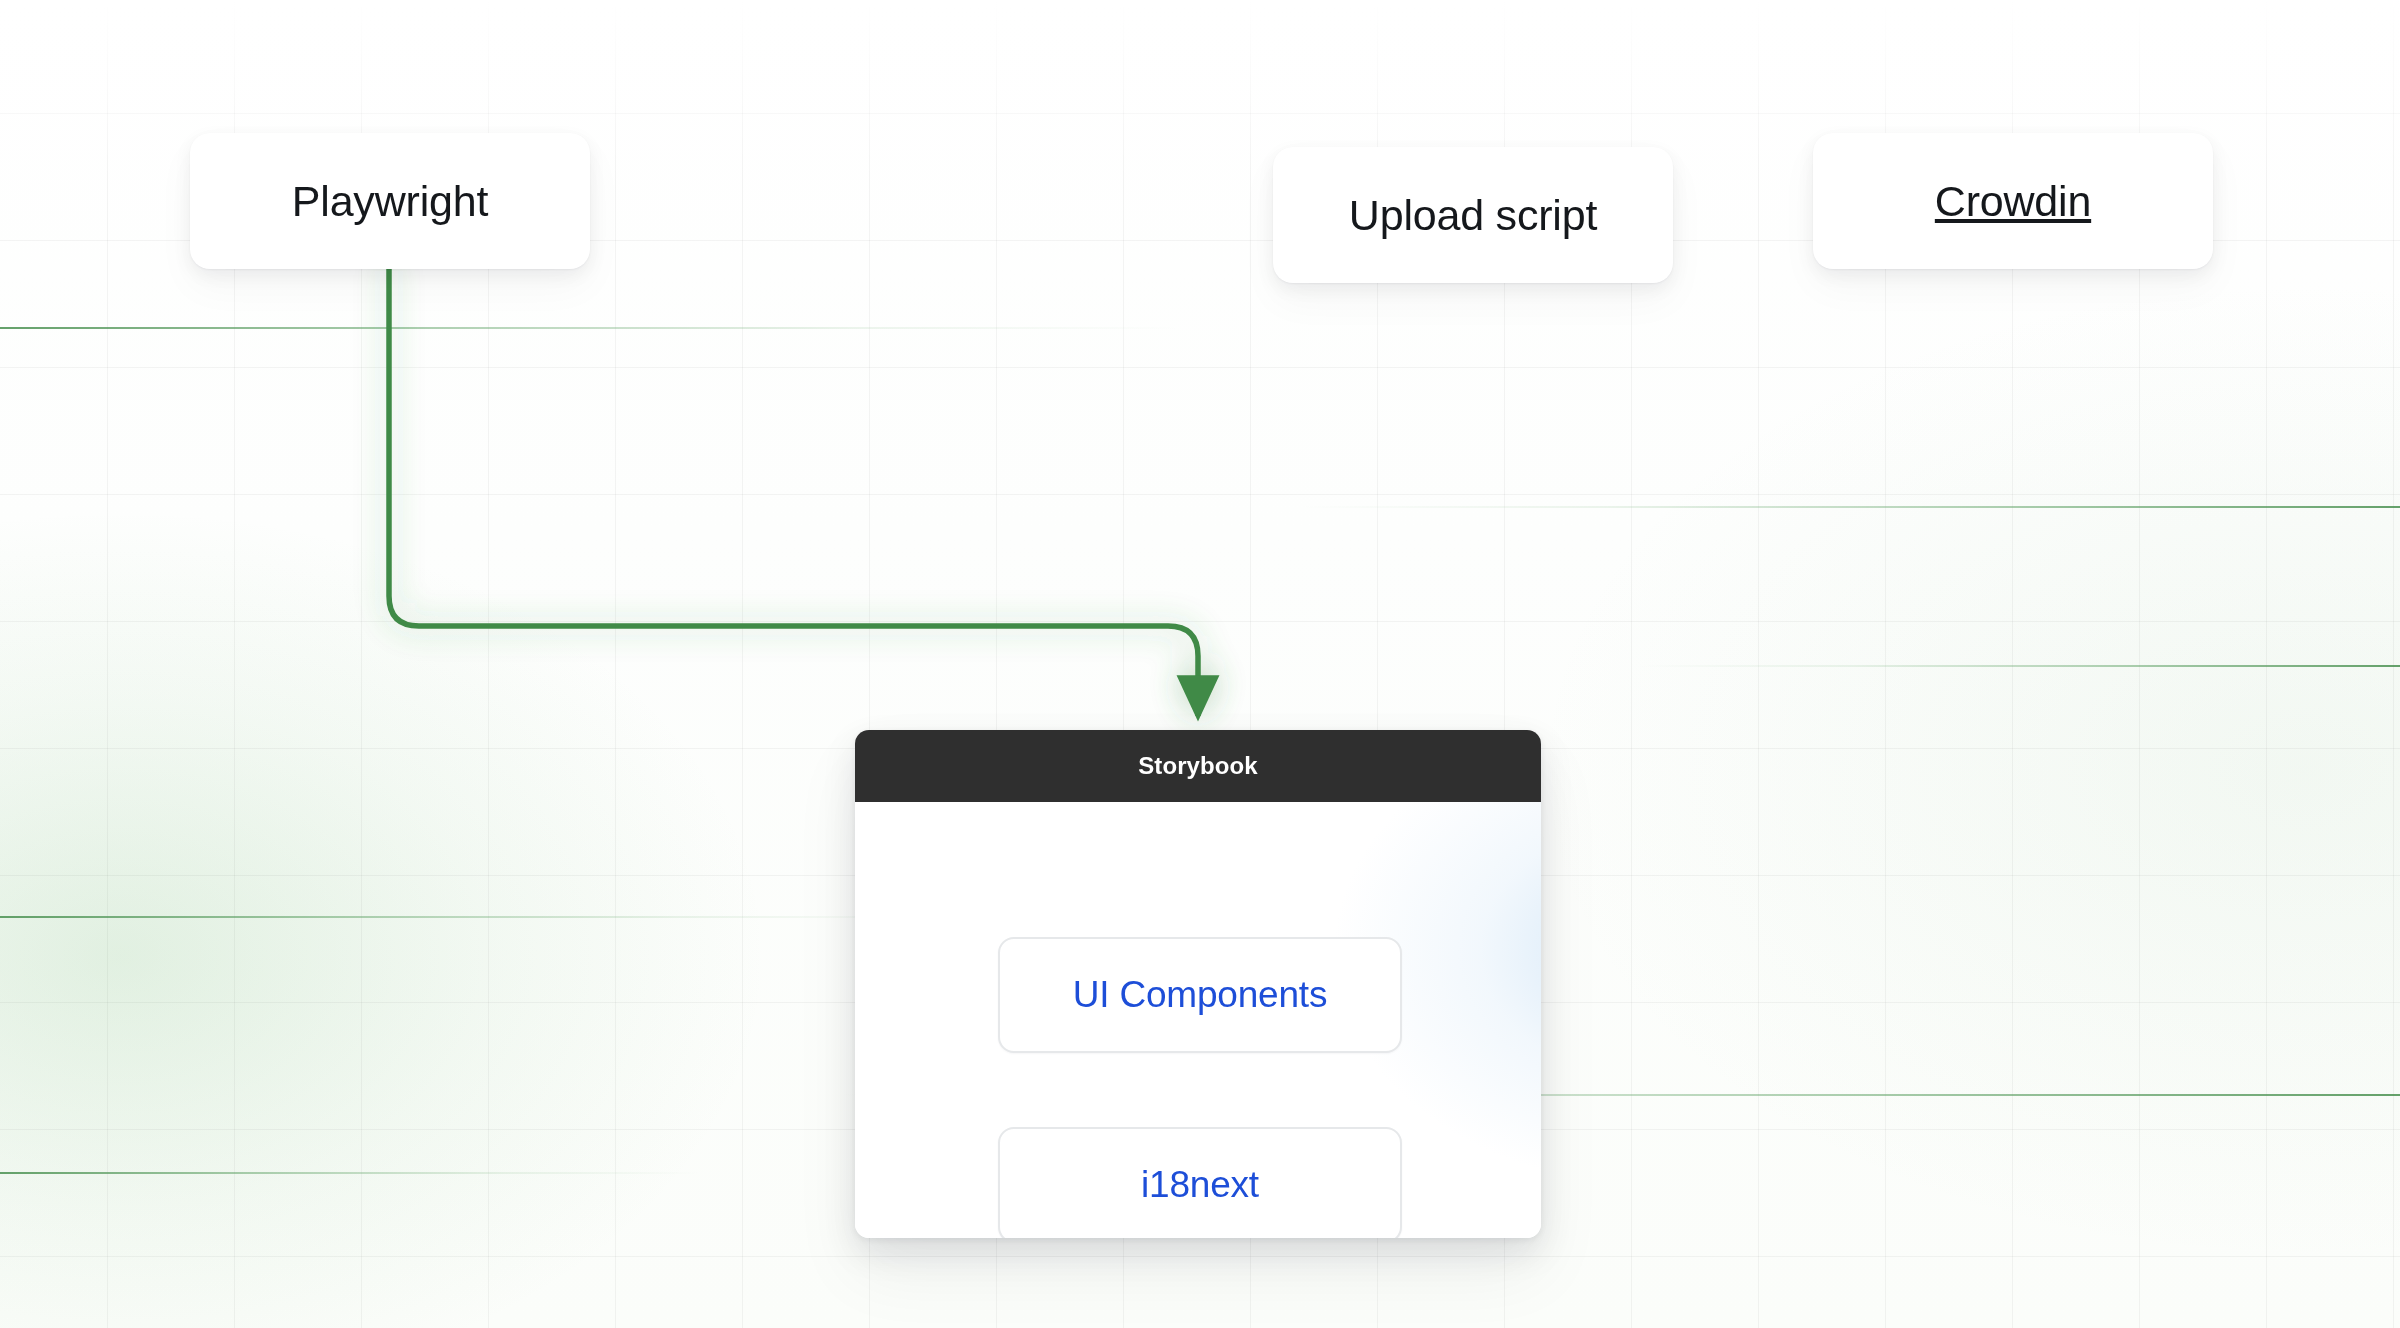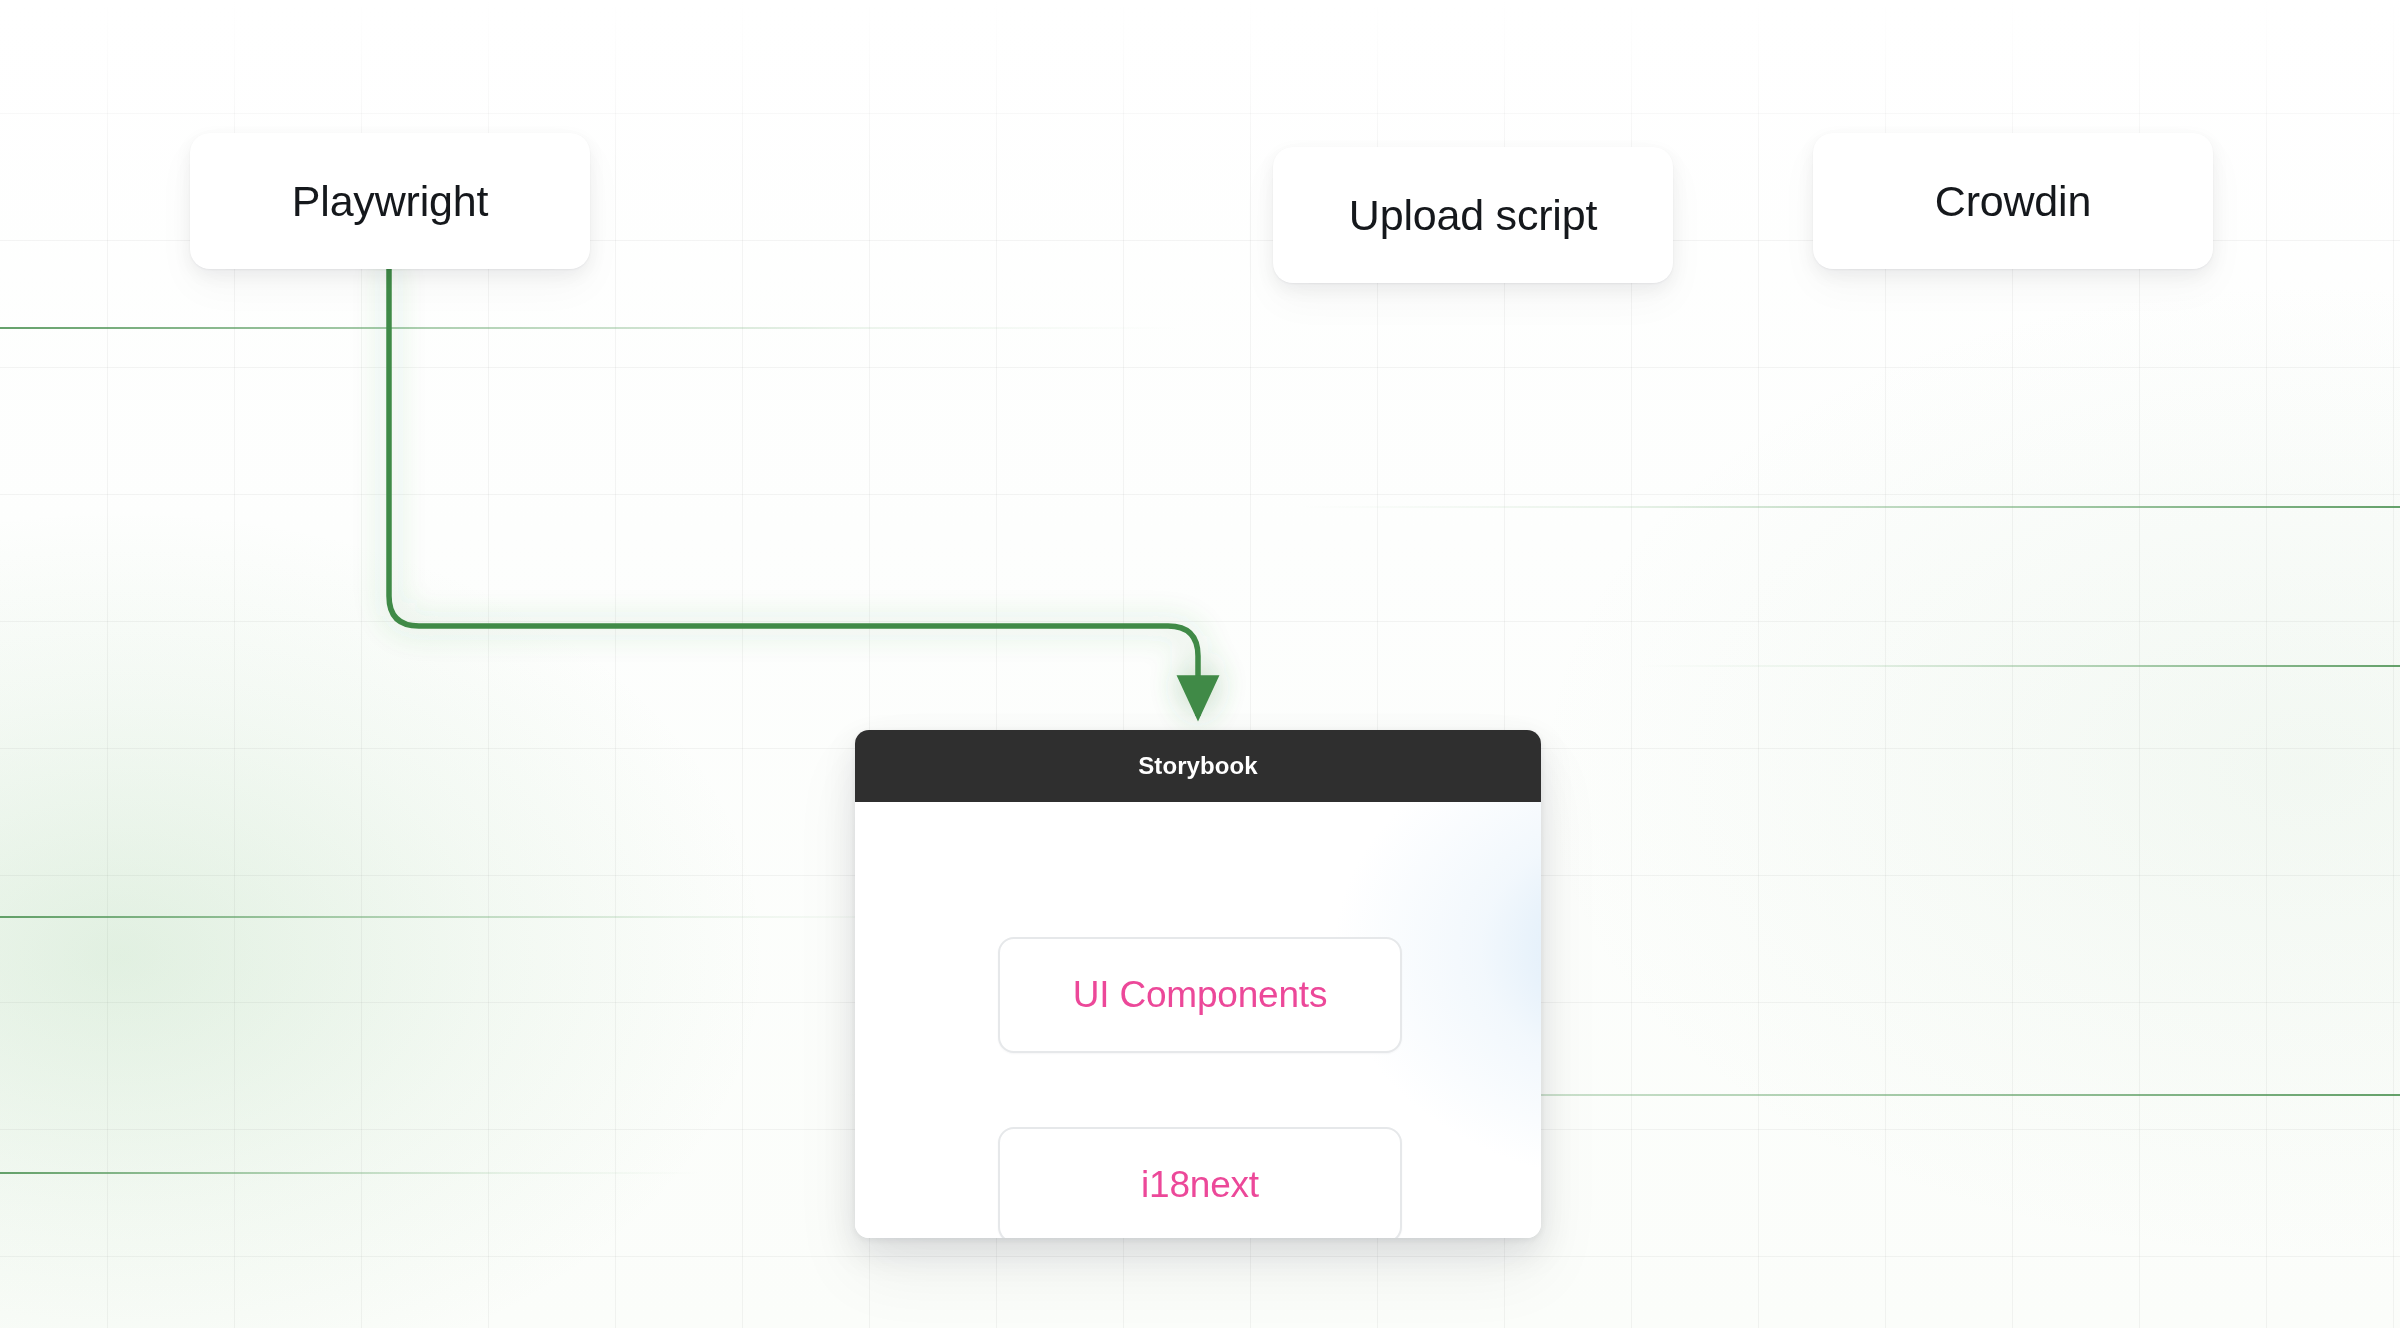--- a/index.html
+++ b/index.html
@@ -129,21 +129,21 @@
       #ffffff;
   }
   .panel-node {
     position: absolute;
     background: #ffffff;
     border: 2px solid #e6e8ea;
     border-radius: 16px;
     display: flex;
     align-items: center;
     justify-content: center;
-    color: #ec4899;
+    color: #1d4ed8;
     font-size: 37px;
     letter-spacing: -0.2px;
     box-shadow: 0 1px 2px rgba(16,24,40,0.04);
     white-space: nowrap;
   }
 </style>
 </head>
 <body>
 
 <div id="stage">
@@ -206,21 +206,21 @@
 
   <div class="node" style="left:190px; top:133px; width:400px; height:136px;">
     <span>Playwright</span>
   </div>
 
 
   <div class="node" style="left:1273px; top:147px; width:400px; height:136px;">
     <span>Upload script</span>
   </div>
 
-  <div class="node" style="left:1813px; top:133px; width:400px; height:136px;">
+  <div class="node" style="left:1813px; top:133px; width:400px; height:136px;text-decoration:underline;">
     <span>Crowdin</span>
   </div>
 
 
   <div class="panel" style="left:855px; top:730px; width:686px; height:508px;">
     <div class="panel-titlebar">
       <span>Storybook</span>
     </div>
     <div class="panel-body">
       <div class="panel-node" style="left:143px; top:135px; width:400px; height:112px;">

